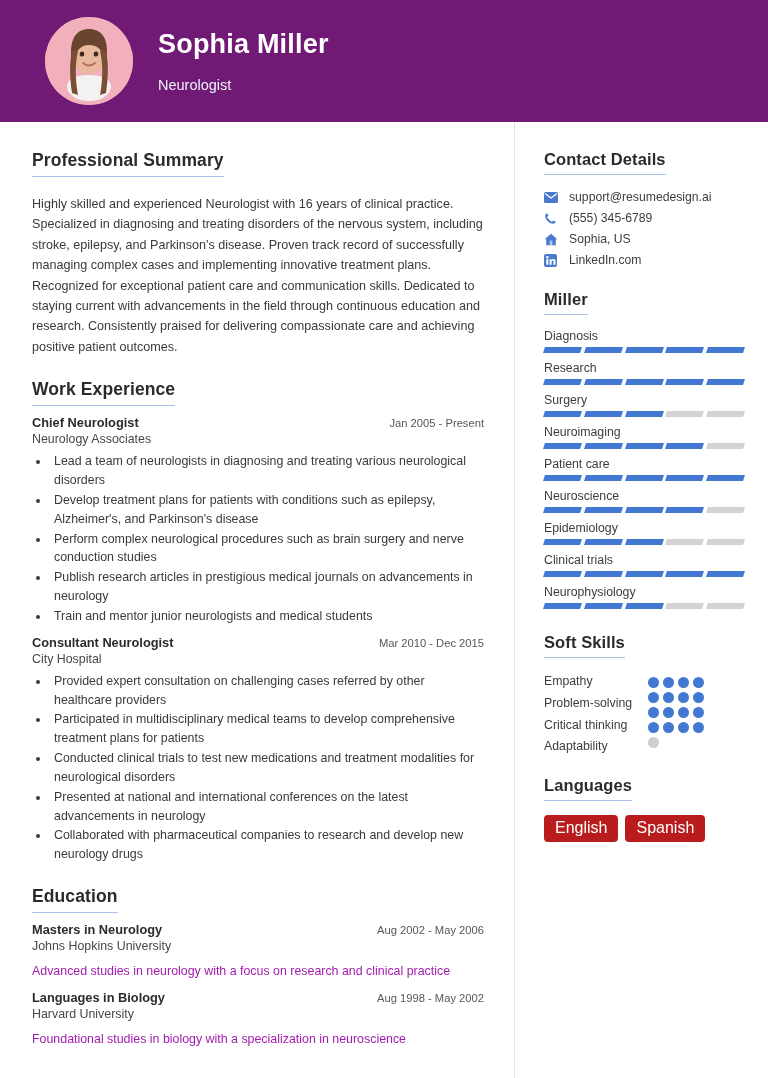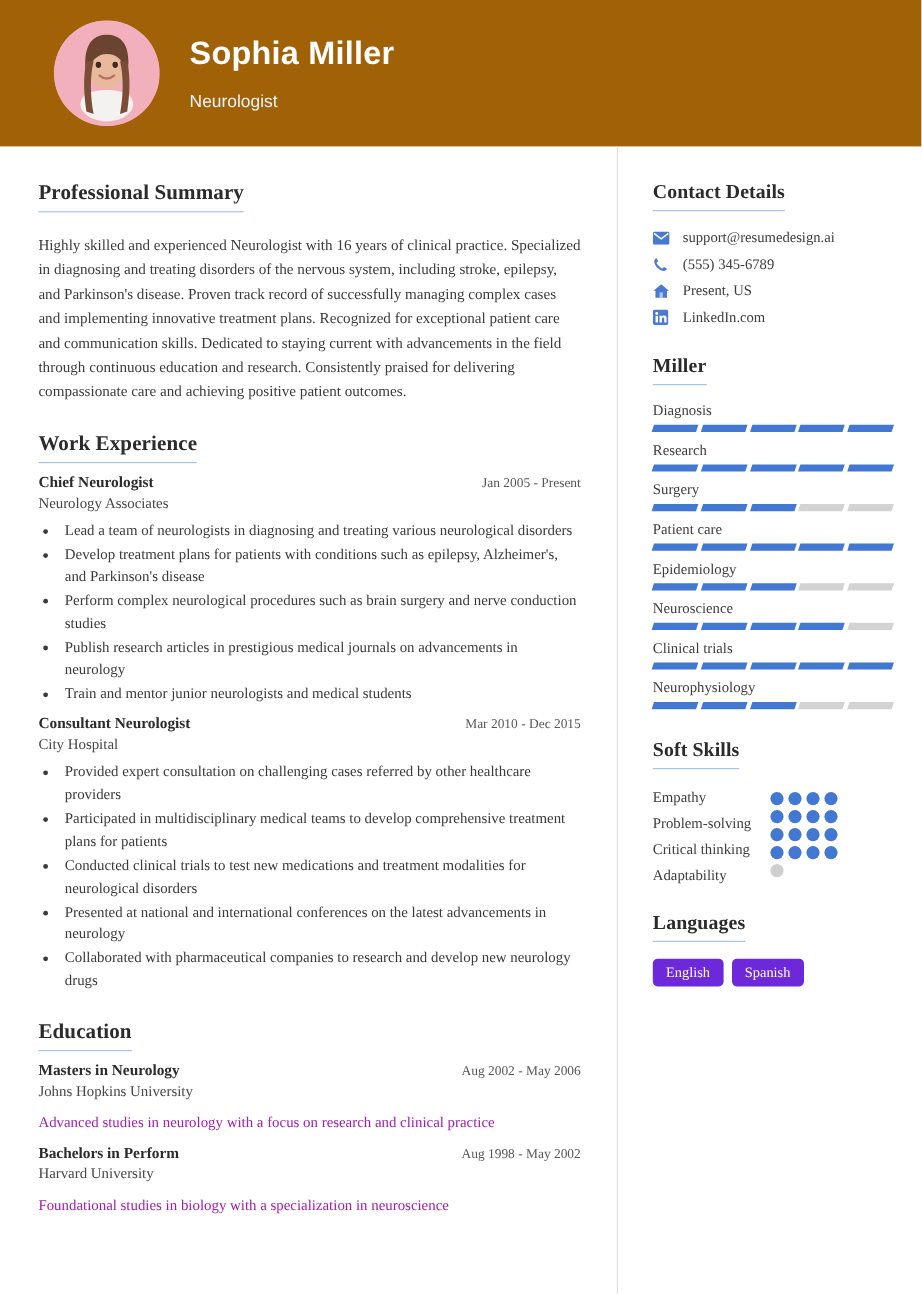--- a/index.html
+++ b/index.html
@@ -8,21 +8,21 @@
     font-family: "Liberation Sans", sans-serif;
     background: #ffffff;
     color: #333333;
     overflow: hidden;
   }
   .page { position: relative; width: 768px; height: 1078px; background:#fff; }
 
   
   .header {
     height: 122px;
-    background: #a16207;
+    background: #701a75;
     display: flex;
     align-items: center;
     padding-left: 45px;
   }
   .avatar {
     width: 88px; height: 88px;
     border-radius: 50%;
     background: #f2b0bd;
     overflow: hidden;
     position: relative;
@@ -50,21 +50,21 @@
 
   
   .sec-title {
     font-size: 17.5px; font-weight: bold; color: #2b2b2b;
     letter-spacing: .1px;
     padding-bottom: 5px;
     display: inline-block;
     border-bottom: 1.5px solid #a8c2ea;
   }
   .sec-title.small { font-size: 16.5px; }
-  .sec { margin-bottom: 2px; font-family: Liberation Serif, serif; }
+  .sec { margin-bottom: 2px; }
 
   
   .summary {
     font-size: 12.6px; line-height: 1.62; color: #3a3a3a;
     margin-top: 17px;
   }
 
   
   .entry { margin-top: 9px; }
   .entry-head {
@@ -123,22 +123,22 @@
   }
   .dot {
     width: 11px; height: 11px; border-radius: 50%;
     background: #4278d2; flex: 0 0 11px;
   }
   .dot.off { background: #cfcfcf; }
 
   
   .langs { margin-top: 14px; display: flex; gap: 7px; flex-wrap: wrap; }
   .lang-pill {
-    background: #6d28d9; color: #ffffff;
-    font-size: 12px; padding: 5px 11px 6px;
+    background: #b91c1c; color: #ffffff;
+    font-size: 16px; padding: 5px 11px 6px;
     border-radius: 4px; line-height: 1;
   }
   .block-gap { height: 20px; }
   .block-gap-sm { height: 16px; }
 </style>
 </head>
 <body>
 
 <div class="page">
 
@@ -215,21 +215,21 @@
             <div class="entry">
               <div class="entry-head">
                 <div class="entry-title">Masters in Neurology</div>
                 <div class="entry-date">Aug 2002 - May 2006</div>
               </div>
               <div class="entry-org">Johns Hopkins University</div>
               <div class="entry-desc">Advanced studies in neurology with a focus on research and clinical practice</div>
             </div>
             <div class="entry">
               <div class="entry-head">
-                <div class="entry-title">Bachelors in Perform</div>
+                <div class="entry-title">Languages in Biology</div>
                 <div class="entry-date">Aug 1998 - May 2002</div>
               </div>
               <div class="entry-org">Harvard University</div>
               <div class="entry-desc">Foundational studies in biology with a specialization in neuroscience</div>
             </div>
           </div>
       </div>
 
     </div>
 
@@ -257,21 +257,21 @@
               </span>
               <span class="c-text">(555) 345-6789</span>
             </div>
             <div class="contact-row">
               <span class="c-icon">
                 <svg width="14" height="13" viewBox="0 0 14 13">
                   <path d="M7 0.8 L13.4 6.2 L11.8 6.2 L11.8 12.2 L2.2 12.2 L2.2 6.2 L0.6 6.2 Z" fill="#4a7ad0"></path>
                   <rect x="5.6" y="7.6" width="2.8" height="4.6" fill="#fff" opacity=".55"></rect>
                 </svg>
               </span>
-              <span class="c-text">Present, US</span>
+              <span class="c-text">Sophia, US</span>
             </div>
             <div class="contact-row">
               <span class="c-icon">
                 <svg width="13" height="13" viewBox="0 0 13 13">
                   <rect width="13" height="13" rx="2" fill="#4a7ad0"></rect>
                   <circle cx="3.3" cy="3.3" r="1.2" fill="#fff"></circle>
                   <rect x="2.3" y="5.2" width="2" height="5.5" fill="#fff"></rect>
                   <path d="M5.6 5.2 h1.9 v.8 c.4-.7 1.1-1 1.9-1 1.3 0 2.1.8 2.1 2.4 v3.3 h-2 V7.8 c0-.8-.3-1.2-.9-1.2 -.6 0-1 .4-1 1.2 v2.9 h-2 Z" fill="#fff"></path>
                 </svg>
               </span>
@@ -309,46 +309,56 @@
               <div class="skill-name">Surgery</div>
               <div class="skill-bar">
                 <div class="seg on"></div>
                 <div class="seg on"></div>
                 <div class="seg on"></div>
                 <div class="seg"></div>
                 <div class="seg"></div>
               </div>
             </div>
             <div class="skill">
+              <div class="skill-name">Neuroimaging</div>
+              <div class="skill-bar">
+                <div class="seg on"></div>
+                <div class="seg on"></div>
+                <div class="seg on"></div>
+                <div class="seg on"></div>
+                <div class="seg"></div>
+              </div>
+            </div>
+            <div class="skill">
               <div class="skill-name">Patient care</div>
               <div class="skill-bar">
                 <div class="seg on"></div>
                 <div class="seg on"></div>
                 <div class="seg on"></div>
                 <div class="seg on"></div>
                 <div class="seg on"></div>
               </div>
             </div>
             <div class="skill">
+              <div class="skill-name">Neuroscience</div>
+              <div class="skill-bar">
+                <div class="seg on"></div>
+                <div class="seg on"></div>
+                <div class="seg on"></div>
+                <div class="seg on"></div>
+                <div class="seg"></div>
+              </div>
+            </div>
+            <div class="skill">
               <div class="skill-name">Epidemiology</div>
               <div class="skill-bar">
                 <div class="seg on"></div>
                 <div class="seg on"></div>
                 <div class="seg on"></div>
                 <div class="seg"></div>
-                <div class="seg"></div>
-              </div>
-            </div>
-            <div class="skill">
-              <div class="skill-name">Neuroscience</div>
-              <div class="skill-bar">
-                <div class="seg on"></div>
-                <div class="seg on"></div>
-                <div class="seg on"></div>
-                <div class="seg on"></div>
                 <div class="seg"></div>
               </div>
             </div>
             <div class="skill">
               <div class="skill-name">Clinical trials</div>
               <div class="skill-bar">
                 <div class="seg on"></div>
                 <div class="seg on"></div>
                 <div class="seg on"></div>
                 <div class="seg on"></div>

